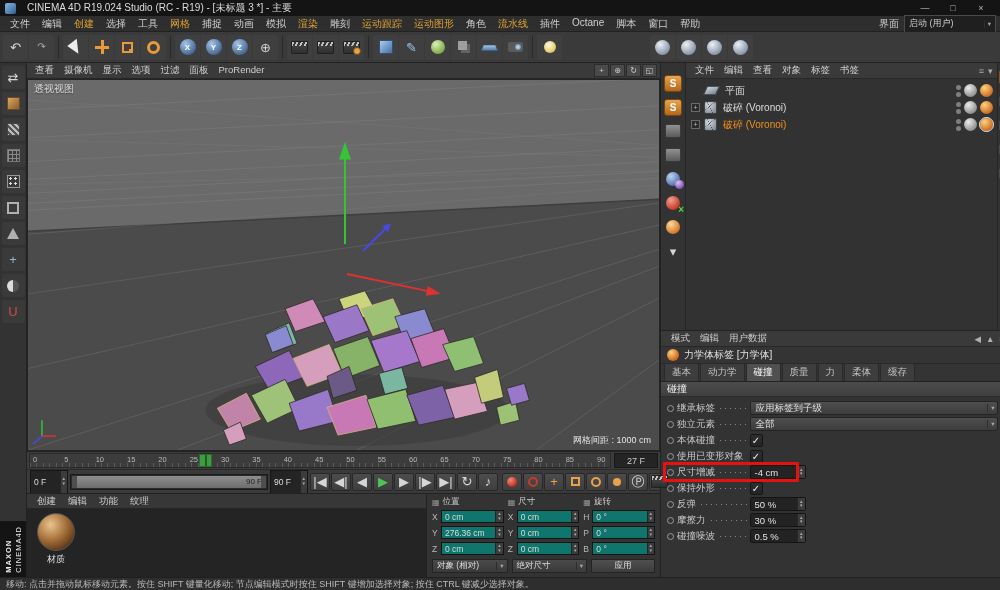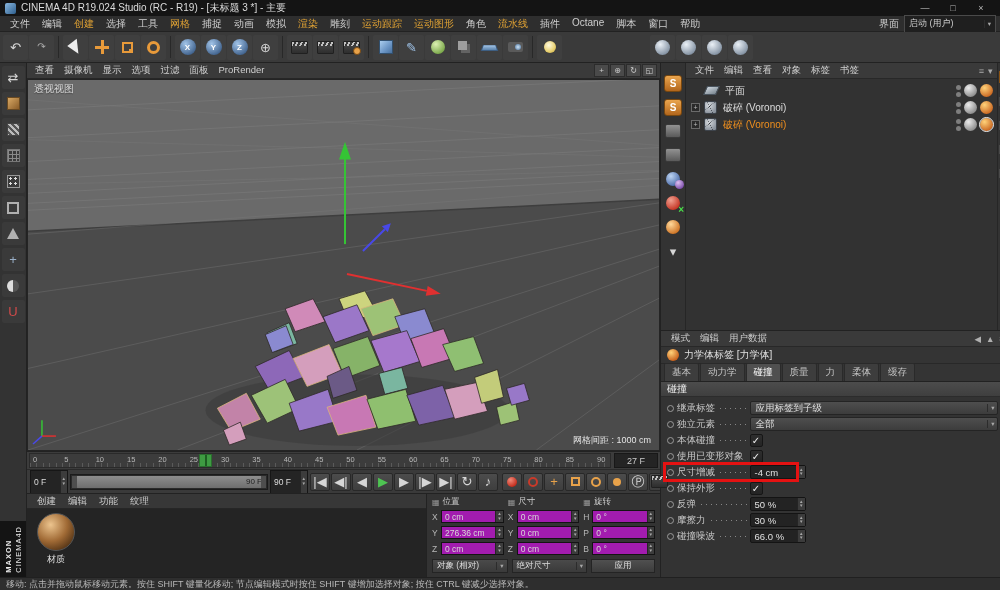--- a/index.html
+++ b/index.html
@@ -1,21 +1,21 @@
 <!DOCTYPE html>
 <html><head>
 <meta charset="utf-8">
 <style>
   * { margin:0; padding:0; box-sizing:border-box; }
   html,body { width:1000px; height:590px; overflow:hidden; background:#2b2b2b;
     font-family:"Liberation Sans","DejaVu Sans",sans-serif; font-size:10px; color:#cccccc; }
   #app { width:1000px; height:590px; display:flex; flex-direction:column; position:relative; }
 
   
-  .titlebar { height:16px; background:#141414; display:flex; align-items:center; gap:5px; padding:0 5px; flex:none; }
+  .titlebar { height:16px; background:#141414; display:flex; align-items:center; gap:11px; padding:0 5px; flex:none; }
   .app-icon { width:11px; height:11px; border-radius:2px; background:linear-gradient(135deg,#8ab8e0,#2e5f8e); flex:none; }
   .title-text { font-size:10px; color:#dcdcdc; white-space:nowrap; }
   .win-controls { margin-left:auto; display:flex; }
   .win-btn { width:28px; height:15px; display:flex; align-items:center; justify-content:center; color:#b8b8b8; font-size:9px; }
 
   
   .menubar { height:16px; background:#2e2e2e; border-bottom:1px solid #222; display:flex; align-items:center; padding:0 4px; flex:none; }
   #menubar-items { display:flex; }
   .menu-item { padding:0 6px; color:#cfcfcf; white-space:nowrap; }
   .menu-item.accent { color:#dfa133; }
@@ -128,21 +128,21 @@
     background:radial-gradient(circle at 35% 30%,#ecc48e,#a06a35 48%,#45290f 88%); }
   .mat-name { font-size:9px; color:#e0e0e0; margin-top:2px; }
 
   .coord-panel { flex:1; background:#333; display:flex; flex-direction:column; padding:2px 5px 3px; font-size:8.5px; }
   .coord-grid { display:flex; gap:4px; flex:1; }
   .coord-col { flex:1; display:flex; flex-direction:column; gap:1px; }
   .coord-title { height:12px; display:flex; align-items:center; gap:3px; color:#cfcfcf; }
   .coord-title .ti { color:#9a9a9a; font-size:8px; }
   .coord-row { height:15px; display:flex; align-items:center; gap:2px; }
   .axis-label { width:7px; color:#b8b8b8; flex:none; }
-  .coord-field { flex:1; height:13px; background:#a21caf; border:1px solid #141414; display:flex; align-items:center; justify-content:space-between; padding-left:3px; color:#d8d8d8; min-width:0; }
+  .coord-field { flex:1; height:13px; background:#0f766e; border:1px solid #141414; display:flex; align-items:center; justify-content:space-between; padding-left:3px; color:#d8d8d8; min-width:0; }
   .coord-field .val { overflow:hidden; white-space:nowrap; }
   .coord-bottom { height:15px; display:flex; gap:4px; margin-top:2px; }
   .coord-select { flex:1.1; height:14px; background:linear-gradient(#4a4a4a,#3a3a3a); border:1px solid #242424; display:flex; align-items:center; justify-content:space-between; padding:0 3px 0 4px; color:#ddd; }
   .apply-btn { width:64px; height:14px; background:linear-gradient(#505050,#3c3c3c); border:1px solid #242424; display:flex; align-items:center; justify-content:center; color:#e4e4e4; }
   .dd-arrow { color:#a8a8a8; font-size:6.5px; border-left:1px solid #2c2c2c; padding-left:3px; margin-left:4px; }
 
   
   .right-col { flex:1; display:flex; flex-direction:column; background:#333; border-left:1px solid #222; min-height:0; }
   .om-area { height:268px; display:flex; border-bottom:1px solid #222; flex:none; }
   .sim-strip { width:25px; background:#333; border-right:1px solid #262626; display:flex; flex-direction:column; align-items:center; gap:4px; padding-top:10px; flex:none; }
@@ -938,21 +938,21 @@
                   </span>
                 </div>
               </div>
             </div>
             <div class="attr-row">
               <div class="kf-dot"></div>
               <span class="attr-label">碰撞噪波</span>
               <div class="leader"></div>
               <div class="ctrl">
                 <div class="num">
-                  <span>66.0 %</span>
+                  <span>0.5 %</span>
                   <span class="spin">
                     <span>▲</span>
                     <span>▼</span>
                   </span>
                 </div>
               </div>
             </div>
           </div>
       </div>
     </div>

